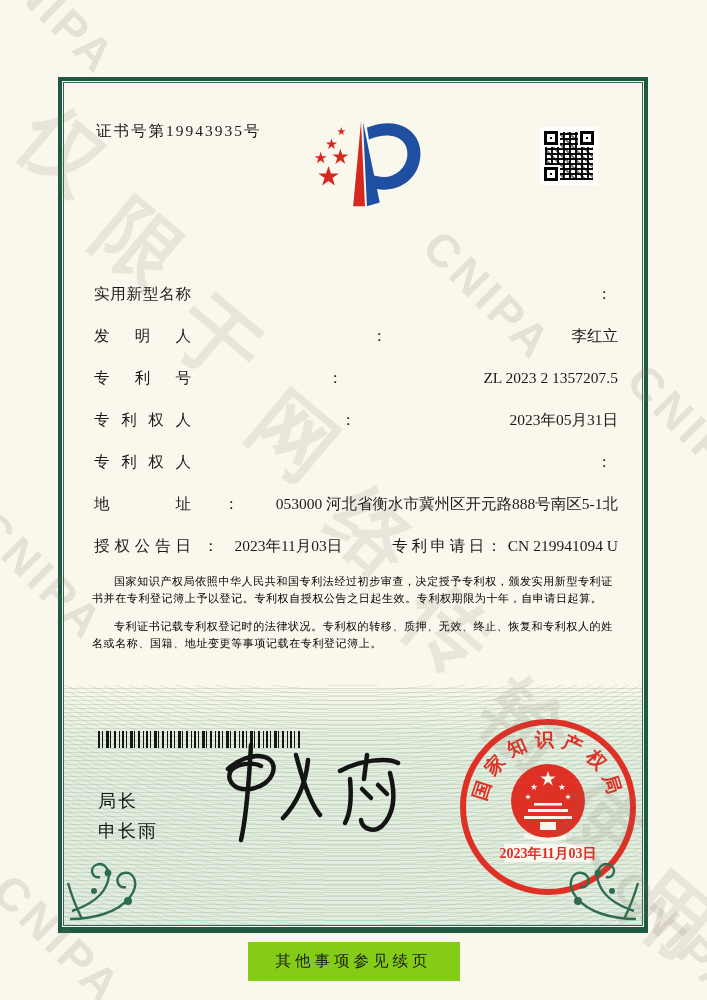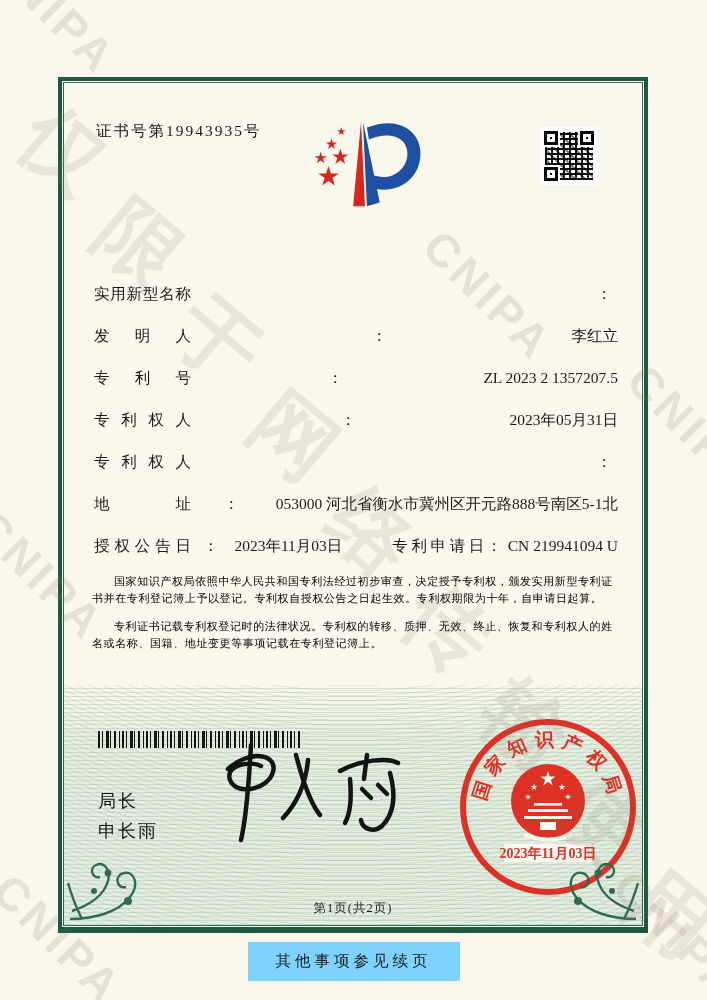--- a/index.html
+++ b/index.html
@@ -72,21 +72,21 @@
   
   .sealwrap{position:absolute;left:392px;top:632px;width:188px;height:188px;}
   
   .fl{position:absolute;bottom:4px;width:86px;height:76px;}
   .fl-l{left:4px;transform:scaleX(-1);}
   .fl-r{right:4px;}
   .pagenum{position:absolute;bottom:10px;left:0;width:100%;text-align:center;
      font-size:12.5px;letter-spacing:1px;color:#222;
      font-family:"Liberation Serif","DejaVu Serif",serif;}
   .footnote{position:absolute;top:942px;left:50%;transform:translateX(-50%);
-     z-index:3;background:#7dd3fc;padding:9px 28px;font-size:15.5px;letter-spacing:4px;
+     z-index:3;background:#84cc16;padding:9px 28px;font-size:15.5px;letter-spacing:4px;
      font-family:"Liberation Serif","DejaVu Serif",serif;box-shadow:0 0 4px rgba(0,0,0,.03);}
 </style>
 </head>
 <body>
 
 <div class="cert">
 
   <div class="certno">证书号第19943935号</div>
 
   <svg class="logo" viewBox="0 0 130 112">
@@ -216,21 +216,20 @@
     <g fill="none" stroke="#2F6B50" stroke-width="2.4">
       <path d="M82,72 C60,72 34,66 22,50 C12,37 18,24 28,26 C38,28 36,42 26,40"></path>
       <path d="M80,64 C62,58 48,48 44,34 C41,23 48,14 56,18 C63,21 60,32 52,30"></path>
       <path d="M70,72 C76,60 80,50 84,36"></path>
       <circle cx="24" cy="54" r="4" fill="#2F6B50" stroke="none"></circle>
       <circle cx="44" cy="26" r="3.4" fill="#2F6B50" stroke="none"></circle>
       <circle cx="58" cy="44" r="3" fill="#2F6B50" stroke="none"></circle>
     </g>
   </svg>
 
-  <div class="pagenum">第1页(共2页)</div>
 </div>
 
 <div class="footnote">其他事项参见续页</div>
 
 <div class="wm-layer">
   <span class="wm" style="left:-28px;top:-18px">CNIPA</span>
   <span class="wm" style="left:408px;top:268px">CNIPA</span>
   <span class="wm" style="left:612px;top:402px">CNIPA</span>
   <span class="wm" style="left:-40px;top:548px">CNIPA</span>
   <span class="wm" style="left:-22px;top:912px">CNIPA</span>

